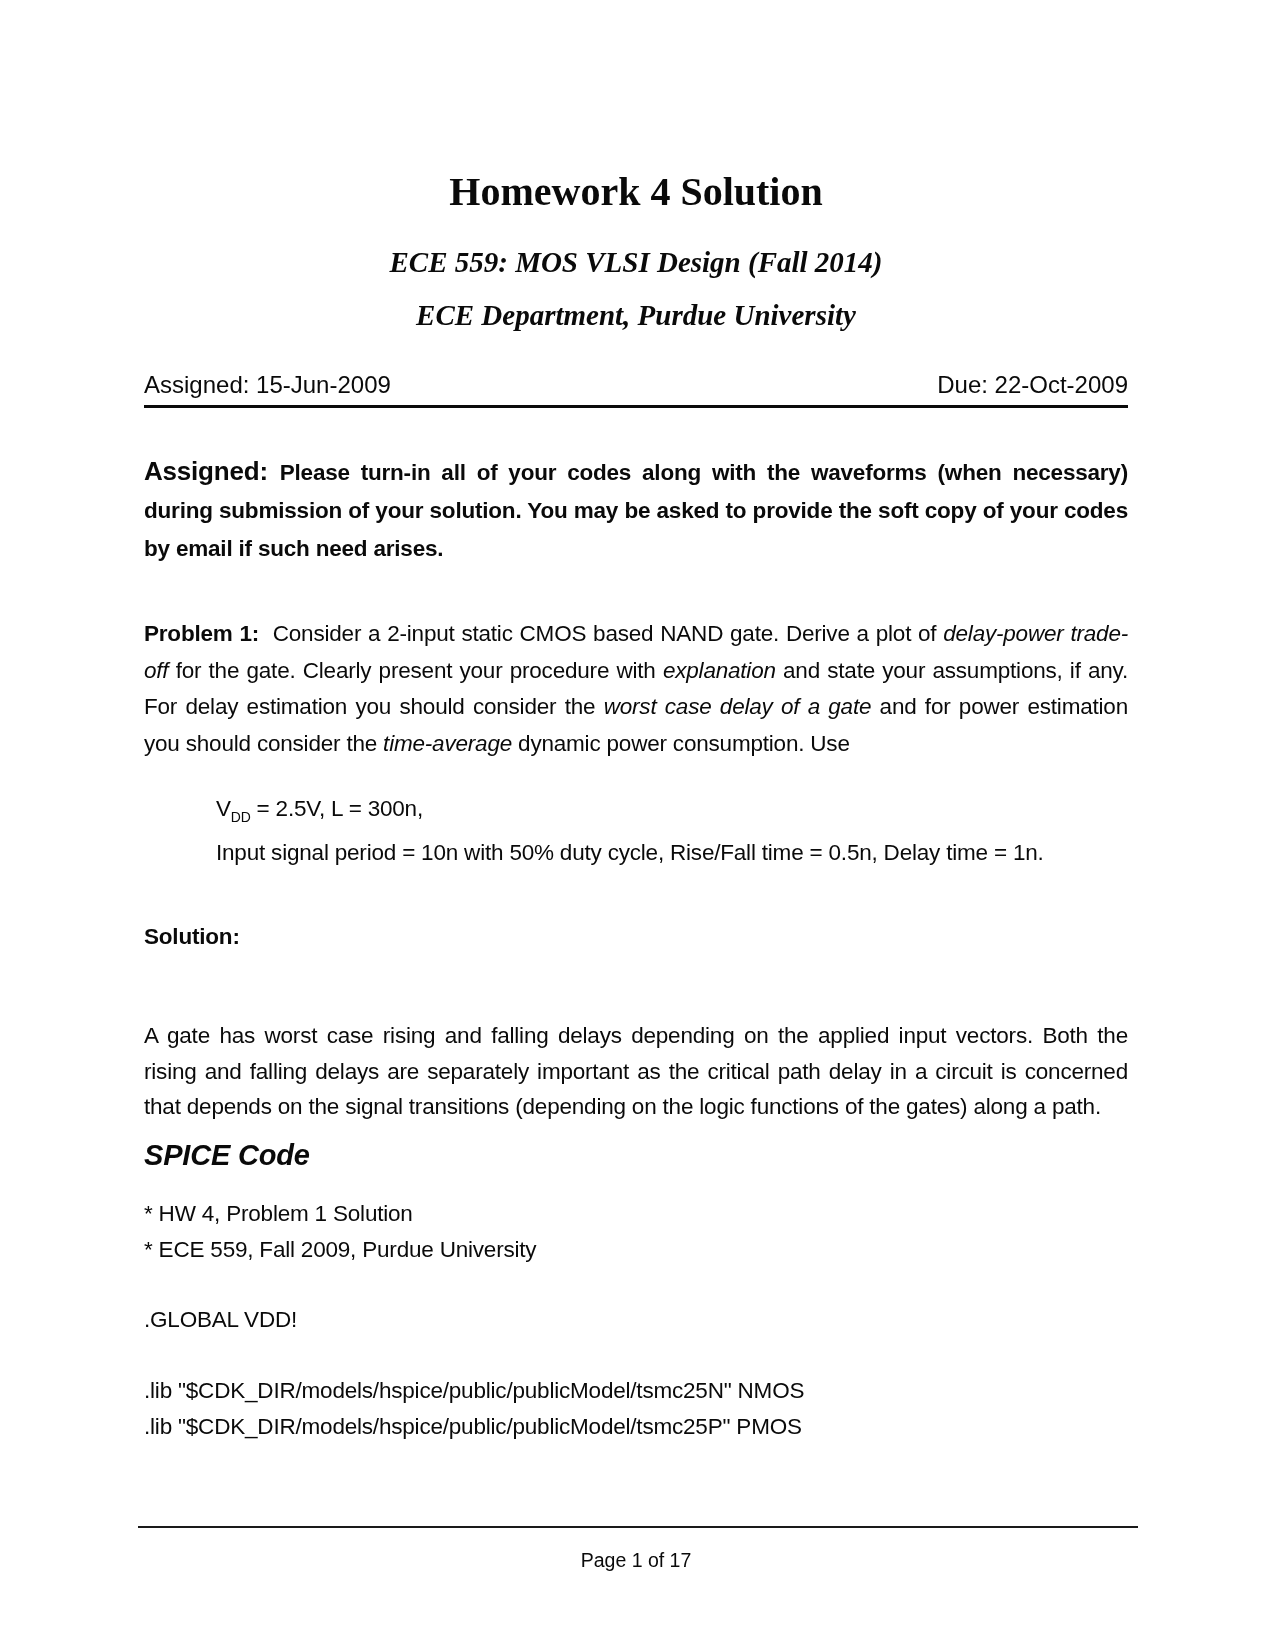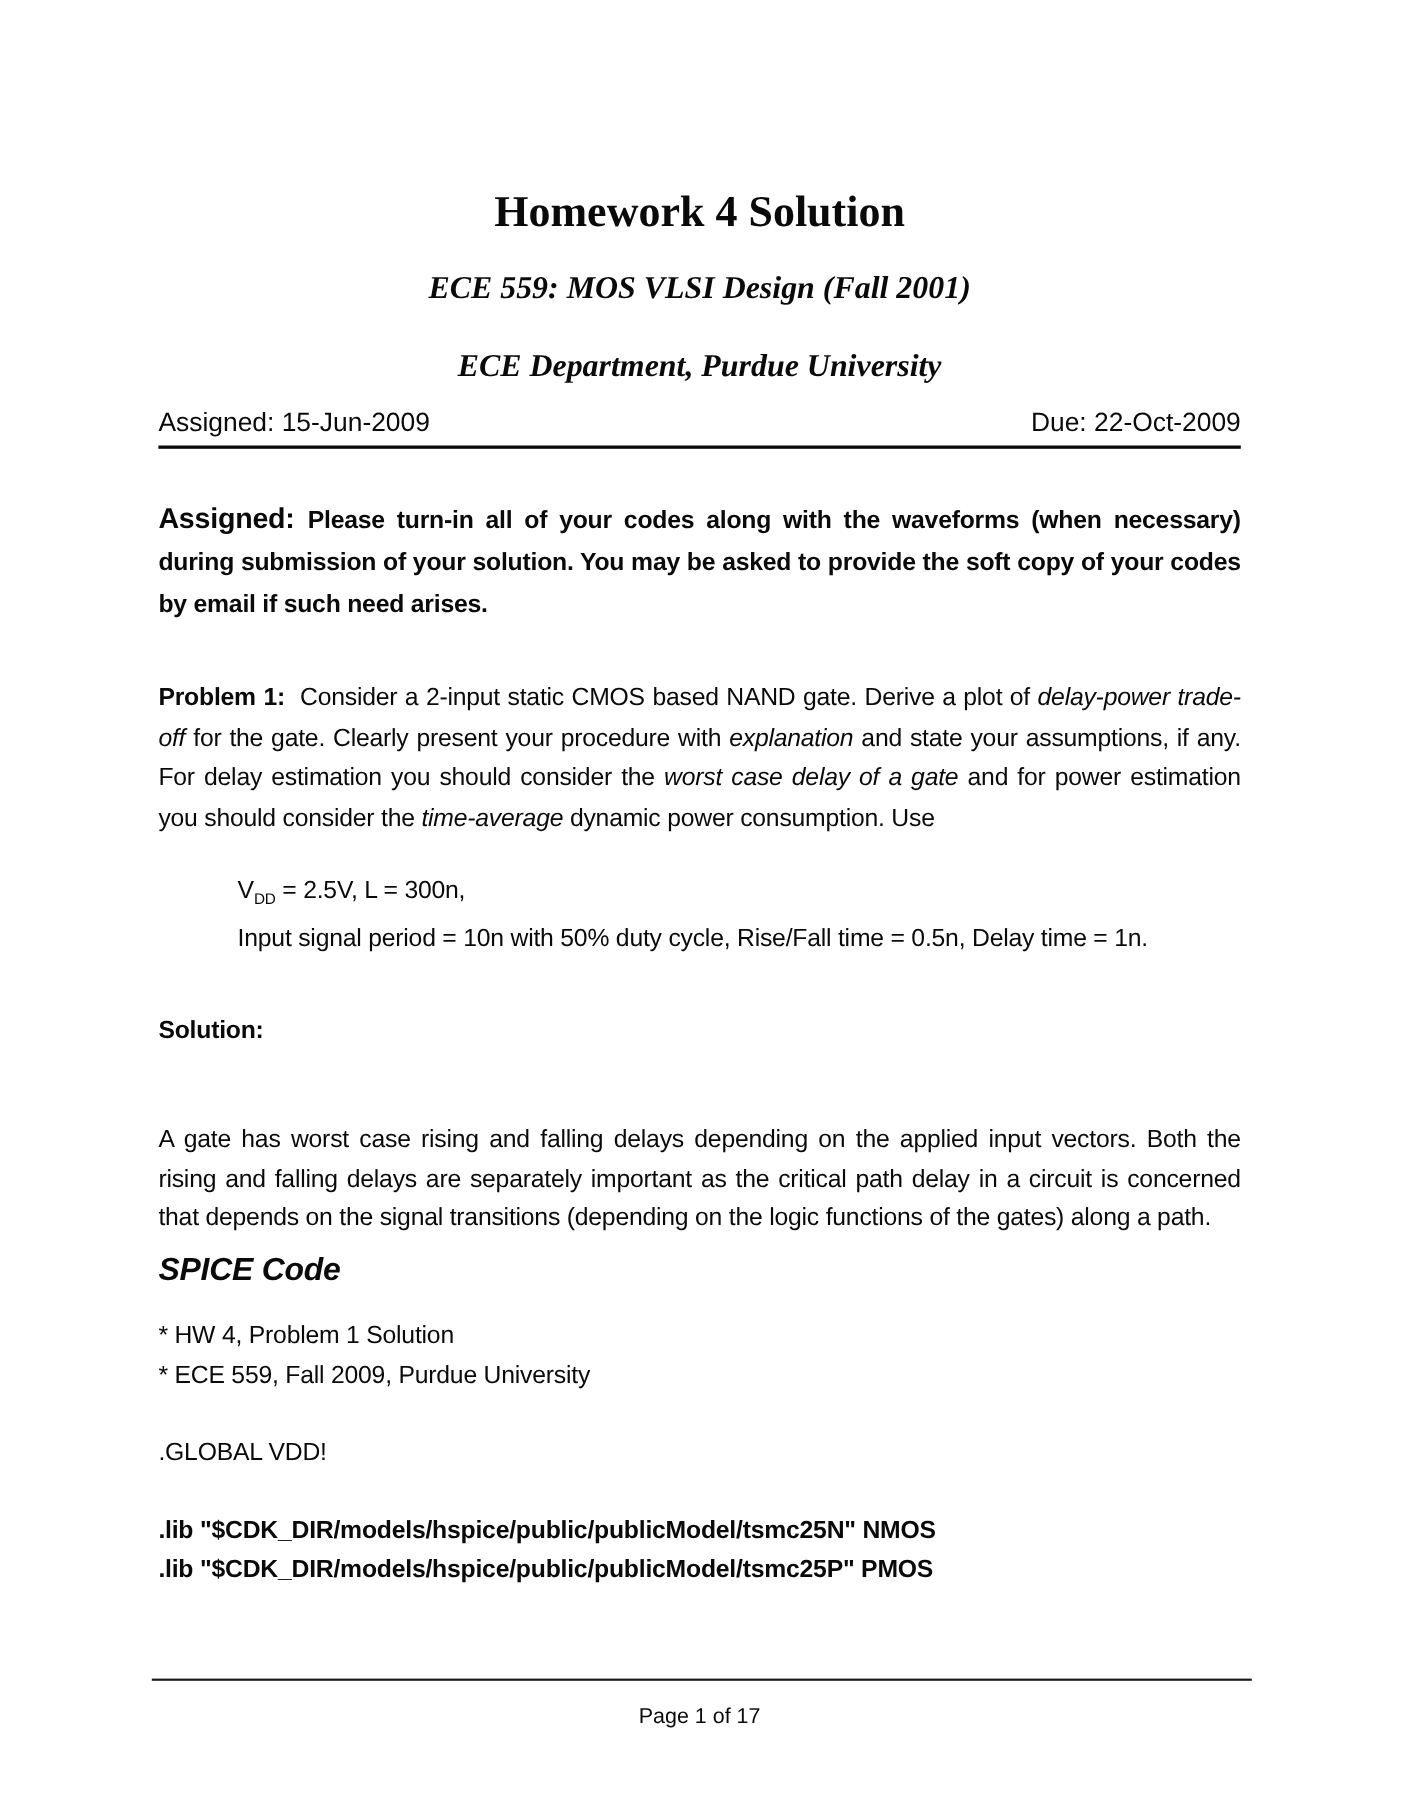--- a/index.html
+++ b/index.html
@@ -28,21 +28,21 @@
   }
   .doc-subtitle {
     font-family: "Liberation Serif", serif;
     font-weight: bold;
     font-style: italic;
     font-size: 29px;
     line-height: 38px;
     text-align: center;
   }
   .subtitle-1 { top: 243px; }
-  .subtitle-2 { top: 314px; font-family: Liberation Serif, serif; }
+  .subtitle-2 { top: 296px; font-family: Liberation Serif, serif; }
 
   .assign-row {
     top: 369px;
     display: flex;
     justify-content: space-between;
     font-size: 24px;
     line-height: 31px;
   }
 
   .rule-thick {
@@ -73,21 +73,21 @@
   .spice-heading {
     top: 1137px;
     font-weight: bold;
     font-size: 29px;
     line-height: 36px;
     letter-spacing: -0.2px;
     font-style: italic;
   }
   .code-comments { top: 1196px; line-height: 36px; }
   .code-global { top: 1301px; }
-  .code-libs { top: 1373px; line-height: 36px; font-weight: bold; }
+  .code-libs { top: 1373px; line-height: 36px; }
 
   .footer-rule {
     position: absolute;
     left: 138px; width: 1000px;
     top: 1526px; height: 2px;
     background: #1a1a1a;
   }
   .footer-label {
     top: 1548px;
     font-size: 19.5px;
@@ -98,21 +98,21 @@
   .b { font-weight: bold; }
   .i { font-style: italic; }
 </style>
 </head>
 <body>
 
 <div class="page">
 
   <h1 class="abs doc-title">Homework 4 Solution</h1>
 
-  <h2 class="abs doc-subtitle subtitle-1">ECE 559: MOS VLSI Design (Fall 2001)</h2>
+  <h2 class="abs doc-subtitle subtitle-1">ECE 559: MOS VLSI Design (Fall 2014)</h2>
 
   <h2 class="abs doc-subtitle subtitle-2">ECE Department, Purdue University</h2>
 
   <div class="abs assign-row">
     <span>Assigned: 15-Jun-2009</span>
     <span>Due: 22-Oct-2009</span>
   </div>
 
   <div class="rule-thick"></div>
 

